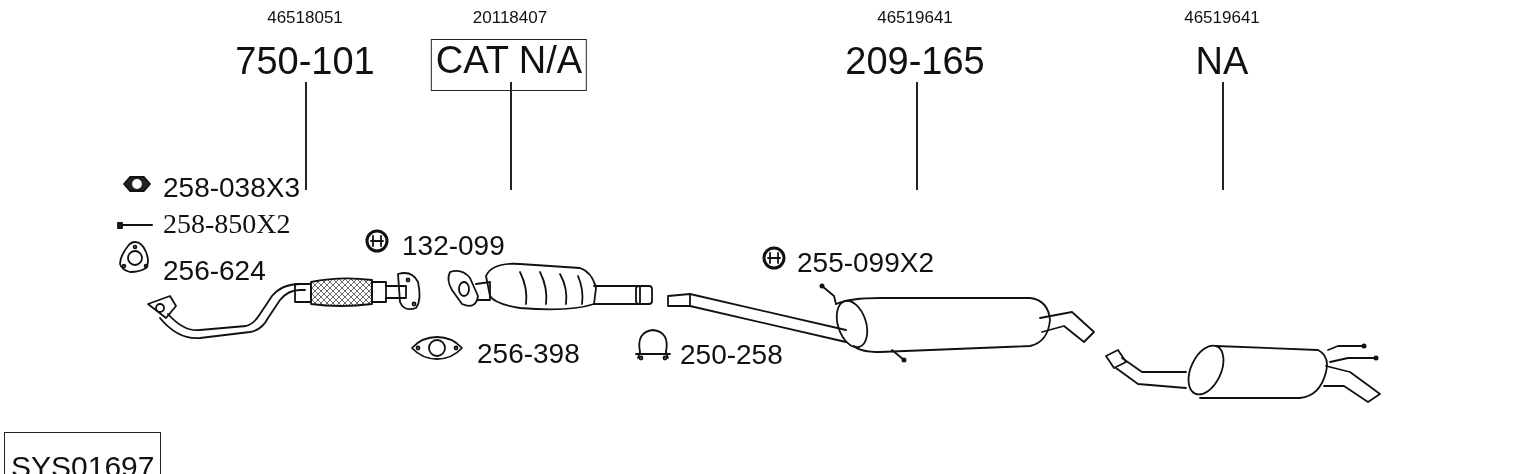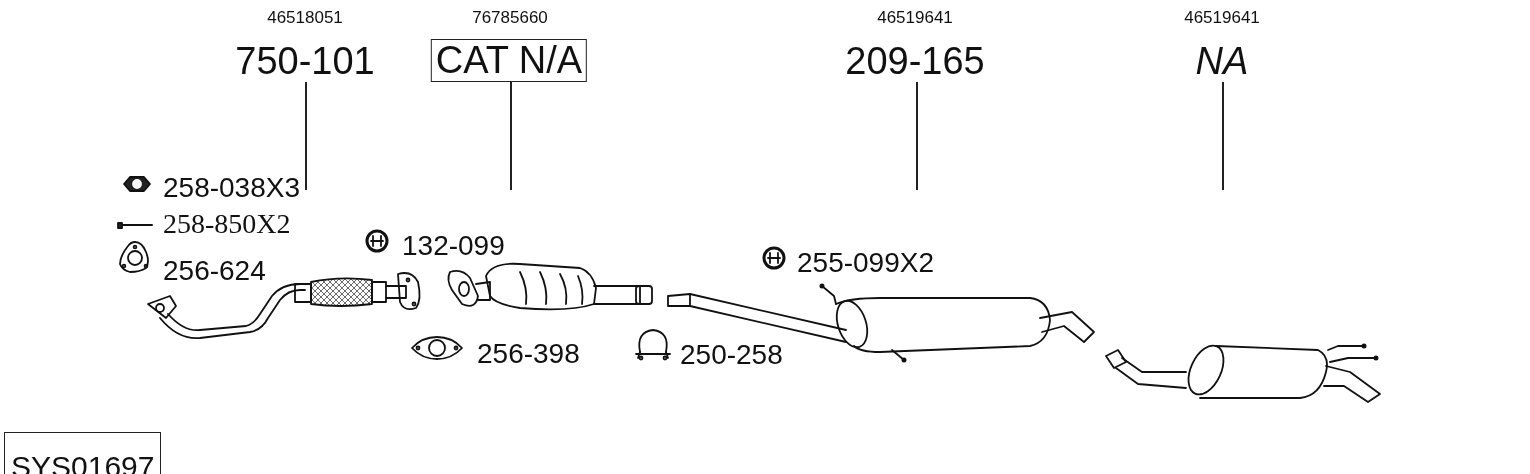--- a/index.html
+++ b/index.html
@@ -1,47 +1,47 @@
 <!DOCTYPE html>
 <html><head>
 <meta charset="utf-8">
 <style>
   html, body { margin:0; padding:0; background:#ffffff; }
   body { width:1530px; height:474px; position:relative; overflow:hidden;
          font-family:"Liberation Sans", sans-serif; color:#111; }
   .oem { position:absolute; font-size:17px; transform:translateX(-50%); white-space:nowrap; }
   .part { position:absolute; font-size:38px; transform:translateX(-50%); white-space:nowrap; line-height:1; }
-  .part.boxed { border:1.5px solid #222; padding:1px 4px 2px 4px; }
+  .part.boxed { border:1.5px solid #222; padding:1px 4px 11px 4px; }
   .leader { position:absolute; width:1.5px; background:#222; }
   .acc-label { position:absolute; font-size:28px; white-space:nowrap; line-height:1; }
   .sys { position:absolute; left:4px; top:432px; font-size:30px; border:1.5px solid #222;
          padding:16px 6px; line-height:36px; }
   svg.diagram { position:absolute; left:0; top:0; }
 </style>
 </head>
 <body>
 
 <div>
   <div class="oem" style="left:305px;top:8px;">46518051</div>
   <div class="part" style="left:305px;top:42px;">750-101</div>
   <div class="leader" style="left:305px;top:82px;height:108px;"></div>
 </div>
 <div>
-  <div class="oem" style="left:510px;top:8px;">76785660</div>
+  <div class="oem" style="left:510px;top:8px;">20118407</div>
   <div class="part boxed" style="left:509px;top:39px;">CAT N/A</div>
   <div class="leader" style="left:510px;top:82px;height:108px;"></div>
 </div>
 <div>
   <div class="oem" style="left:915px;top:8px;">46519641</div>
   <div class="part" style="left:915px;top:42px;">209-165</div>
   <div class="leader" style="left:916px;top:82px;height:108px;"></div>
 </div>
 <div>
   <div class="oem" style="left:1222px;top:8px;">46519641</div>
-  <div class="part" style="left:1222px;top:42px;font-style:italic;">NA</div>
+  <div class="part" style="left:1222px;top:42px;">NA</div>
   <div class="leader" style="left:1222px;top:82px;height:108px;"></div>
 </div>
 
 <div class="acc-label" style="left:163px;top:174px;">258-038X3</div>
 <div class="acc-label" style="left:163px;top:210px;font-family:Liberation Serif, serif;">258-850X2</div>
 <div class="acc-label" style="left:163px;top:257px;">256-624</div>
 <div class="acc-label" style="left:402px;top:232px;">132-099</div>
 <div class="acc-label" style="left:469px;top:340px;margin-left:8px;">256-398</div>
 <div class="acc-label" style="left:680px;top:341px;">250-258</div>
 <div class="acc-label" style="left:797px;top:249px;">255-099X2</div>

